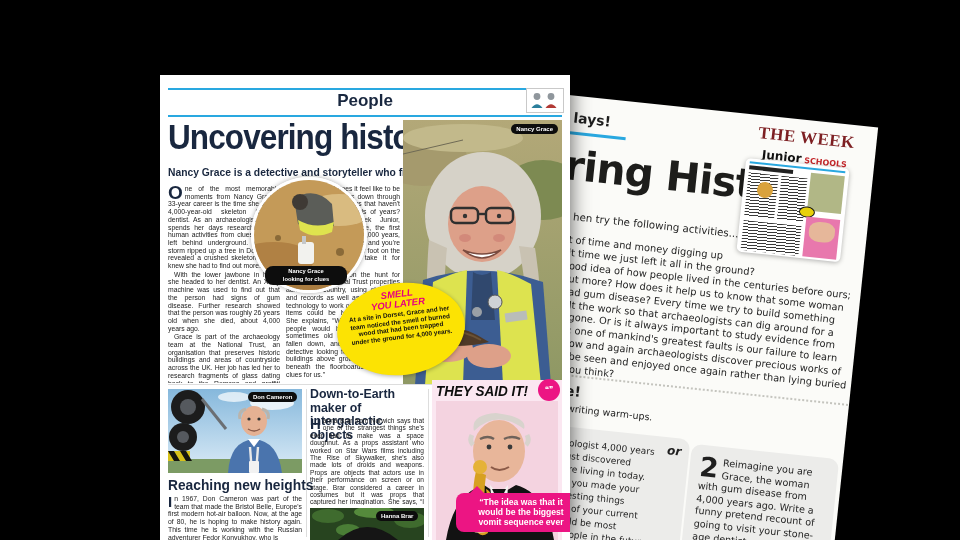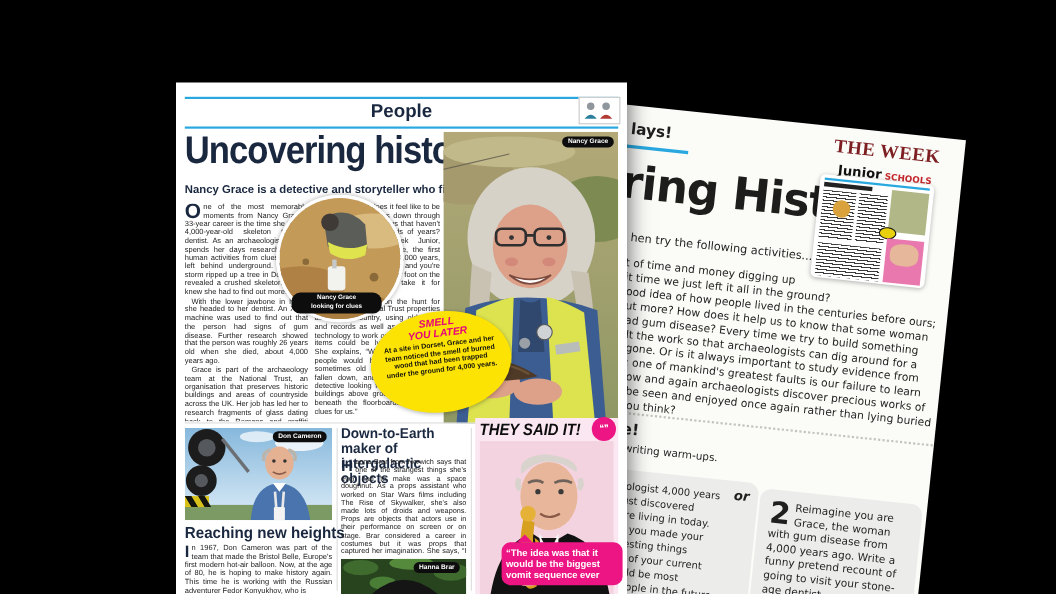--- a/index.html
+++ b/index.html
@@ -70,21 +70,21 @@
   .bodyB{position:absolute;left:150px;top:342px;width:114px;height:88px;overflow:hidden;
          font-size:6.6px;line-height:7.4px;text-align:justify;}
   .photoB{position:absolute;left:150px;top:433px;width:114px;height:32px;overflow:hidden;}
   .saidbox{position:absolute;left:272px;top:305px;width:130px;height:160px;background:#fbe7f1;}
   .saidtitle{position:absolute;left:276px;top:307px;font-size:15px;font-weight:bold;font-style:italic;
              color:#0d0d0d;transform:scaleX(.9);transform-origin:left top;white-space:nowrap;}
   .quoteicon{position:absolute;left:378px;top:304px;width:22px;height:22px;border-radius:50%;background:#ec1583;
              color:#fff;font-size:8px;text-align:center;line-height:22px;font-family:"DejaVu Sans",sans-serif;}
   .photoC{position:absolute;left:276px;top:326px;width:122px;height:139px;overflow:hidden;}
   .bubble{position:absolute;left:296px;top:418px;width:102px;background:#ec1583;border-radius:8px;
-          color:#fff;font-size:8.6px;line-height:9.8px;font-weight:bold;padding:5px 4px;}
+          color:#fff;font-size:8.6px;line-height:9.8px;font-weight:bold;padding:5px 14px;text-align:center;}
   .bubble:before{content:"";position:absolute;left:14px;top:-7px;border:7px solid transparent;
                  border-bottom-color:#ec1583;border-top:0;}
 </style>
 </head>
 <body>
 
 <div id="stage">
 
   <div class="sheet">
     <div class="ws-lays">lays!</div>

